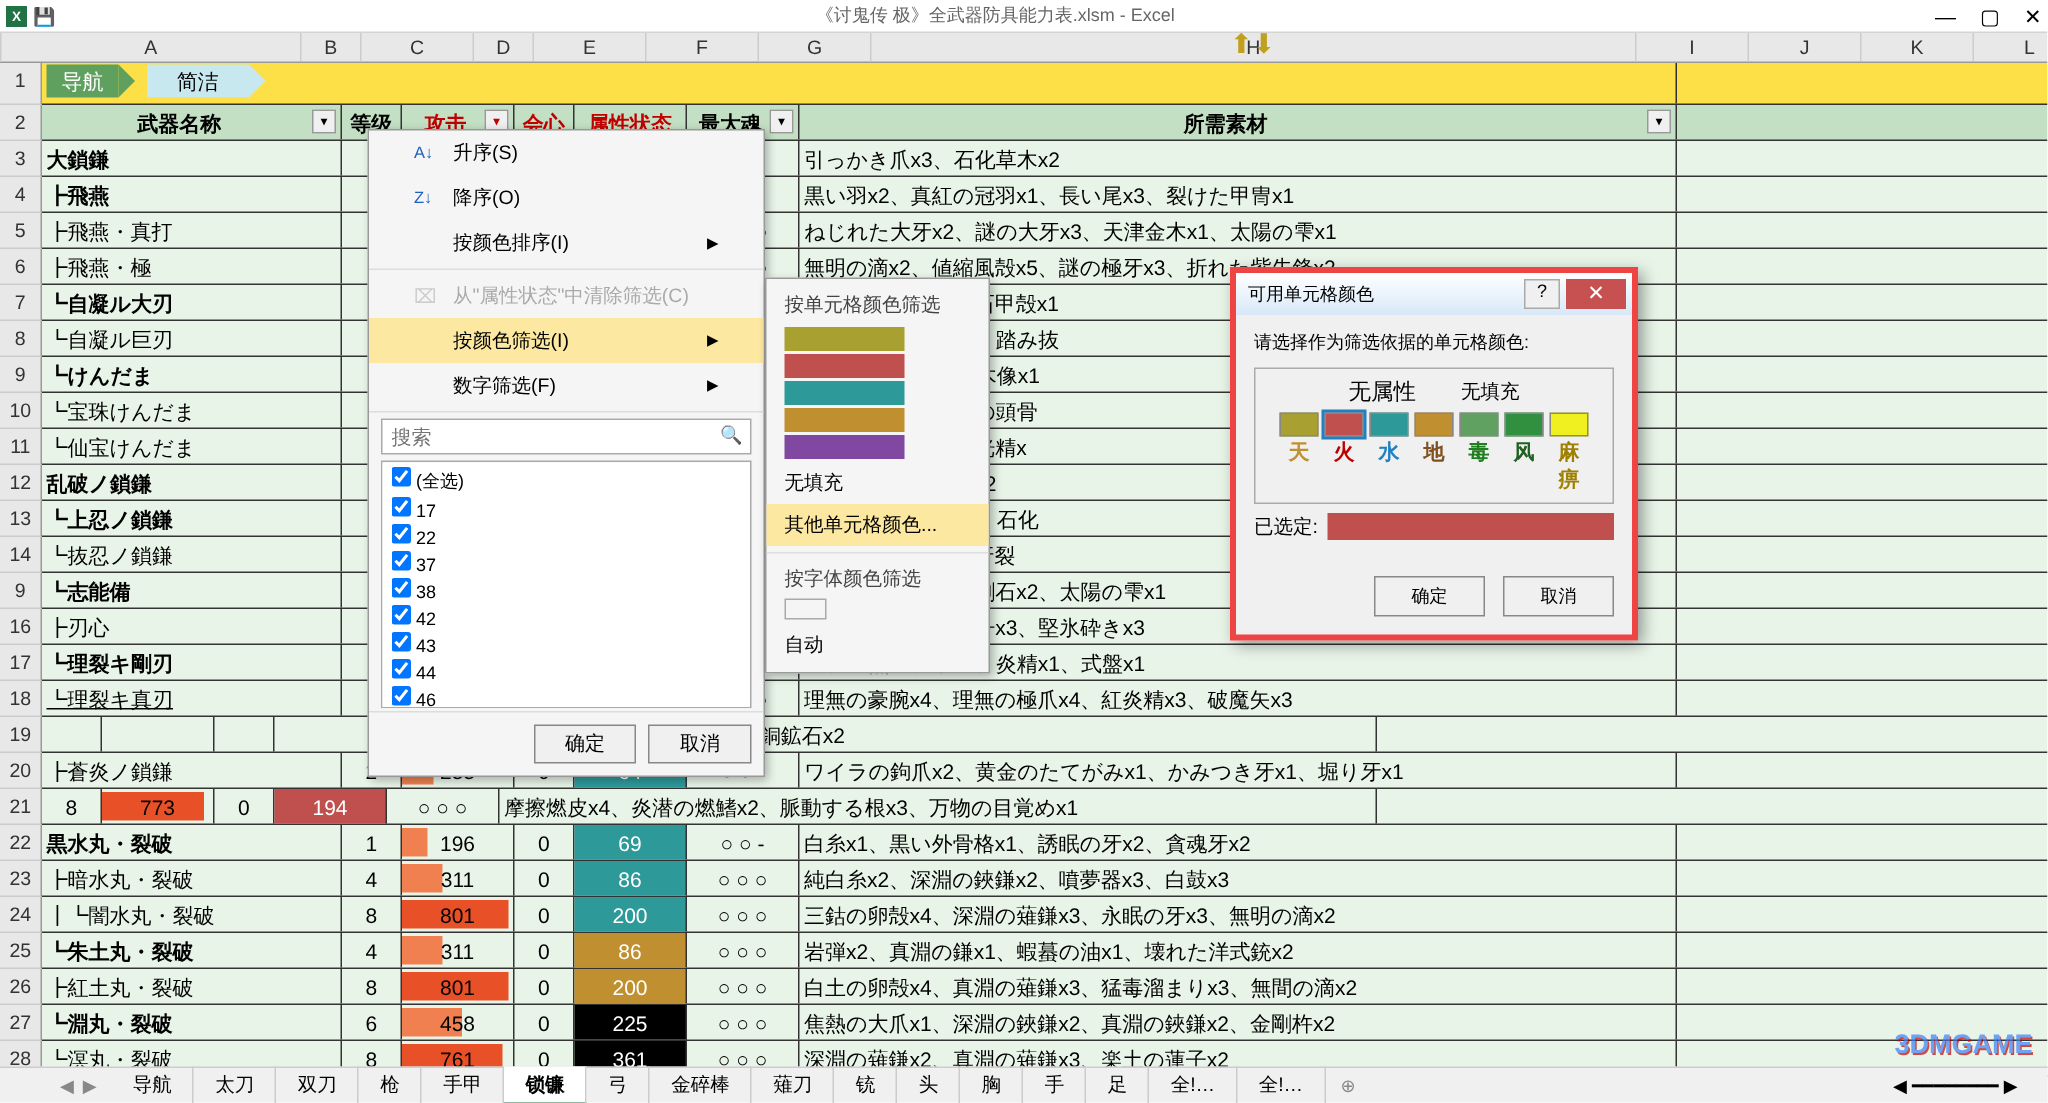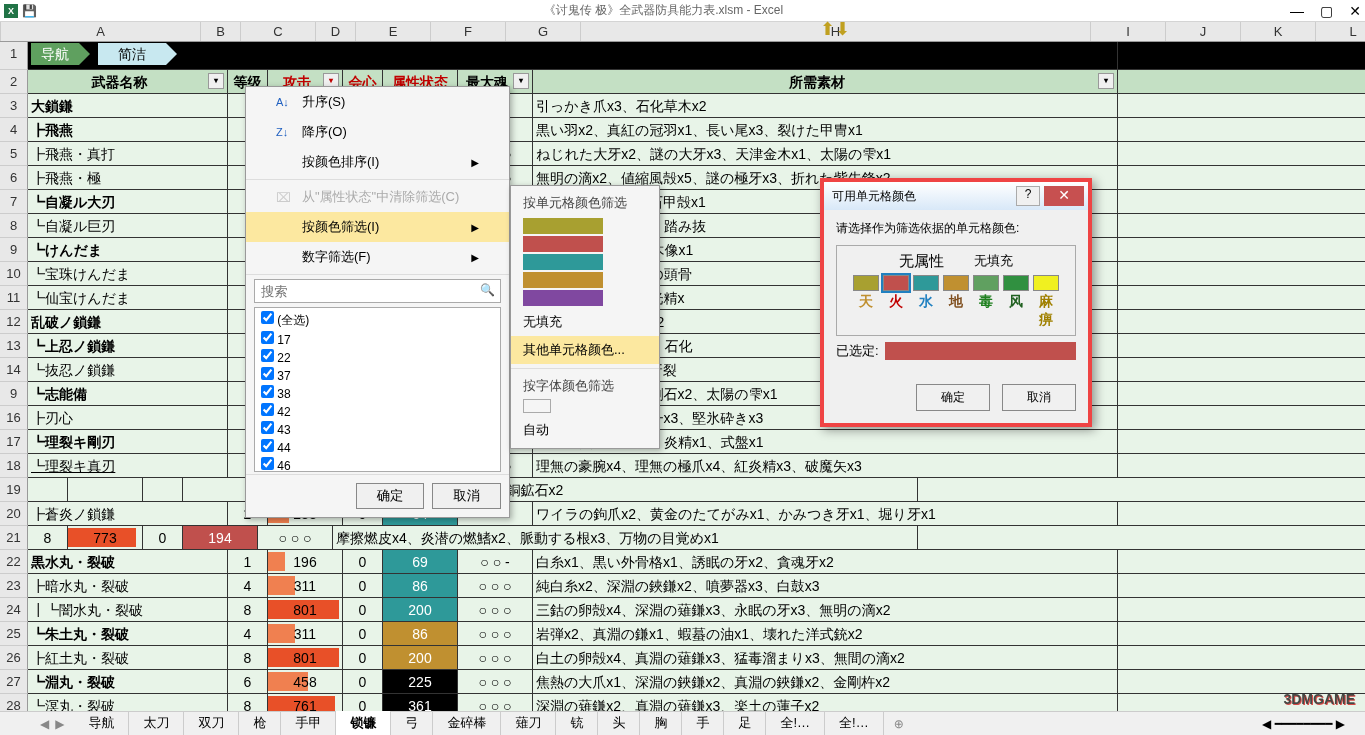--- a/index.html
+++ b/index.html
@@ -17,21 +17,21 @@
 .colheaders .col { border-right: 1px solid #ccc; text-align: center; font-size: 13px; color: #333; line-height: 20px; }
 
 .grid { position: relative; }
 .rowheaders { position: absolute; left: 0; top: 0; width: 28px; }
 .rowheaders .rh { height: 24px; border-bottom: 1px solid #ccc; border-right: 1px solid #999; background: #e8e8e8; text-align: center; font-size: 13px; line-height: 24px; color: #333; }
 
 .cells { position: absolute; left: 28px; top: 0; right: 0; }
 .row { height: 24px; display: flex; border-bottom: 1px solid #333; }
 .cell { border-right: 1px solid #333; overflow: hidden; white-space: nowrap; font-size: 14px; line-height: 24px; padding: 0 3px; }
 
-.nav-row { background: #000000; }
+.nav-row { background: #fde047; }
 .header-row { background: #c4e0c4; }
 .data-row { background: #e8f4e8; }
 
 .nav-arrow { background: #5fa05f; color: #fff; padding: 0 10px; font-size: 14px; position: relative; display: inline-block; height: 22px; line-height: 22px; }
 .nav-arrow::after { content:""; position:absolute; right:-11px; top:0; border-left: 11px solid #5fa05f; border-top: 11px solid transparent; border-bottom: 11px solid transparent; }
 .nav-arrow2 { background: #c8e8f0; padding: 0 20px; font-size: 14px; display: inline-block; height: 22px; line-height: 22px; margin-left: 15px; }
 .nav-arrow2::after { content:""; position:absolute; right:-11px; top:0; border-left: 11px solid #c8e8f0; border-top: 11px solid transparent; border-bottom: 11px solid transparent; }
 
 .dropdown-btn { float: right; width: 16px; height: 16px; border: 1px solid #999; background: #f0f0f0; font-size: 8px; text-align: center; line-height: 14px; margin-top: 3px; cursor: pointer; }
 
@@ -90,21 +90,21 @@
 .dialog .dlg-btns { display: flex; justify-content: flex-end; gap: 12px; padding: 8px 12px 12px; }
 .dialog .dlg-btns button { padding: 4px 24px; border: 1px solid #888; background: #f0f0f0; cursor: pointer; font-size: 12px; }
 
 .sheet-tabs { position: absolute; bottom: 0; left: 0; right: 0; height: 24px; background: #f0f0f0; border-top: 1px solid #ccc; display: flex; align-items: center; padding-left: 30px; gap: 0; }
 .sheet-tabs .nav { display: flex; gap: 6px; padding: 0 10px; color: #888; }
 .sheet-tabs .tab { padding: 3px 14px; font-size: 13px; border-right: 1px solid #ccc; cursor: pointer; }
 .sheet-tabs .tab.active { background: #fff; border-bottom: 2px solid #217346; font-weight: bold; }
 
 .attr-text { text-align: center; color: #fff; }
 
-.watermark { position: absolute; right: 10px; bottom: 28px; font-size: 14px; font-weight: bold; color: #000000; text-shadow: 1px 1px #c00; opacity: 0.7; }
+.watermark { position: absolute; right: 10px; bottom: 28px; font-size: 18px; font-weight: bold; color: #3b82f6; text-shadow: 1px 1px #c00; opacity: 0.7; }
 .col-arrow { position: absolute; left: 820px; top: 18px; font-size: 18px; color: #c0a020; }
 
 </style>
 </head>
 <body>
 
 <div class="titlebar">
   <div class="left">
     <span class="excel-icon">X</span>
     <span style="color:#2060c0;">💾</span>

